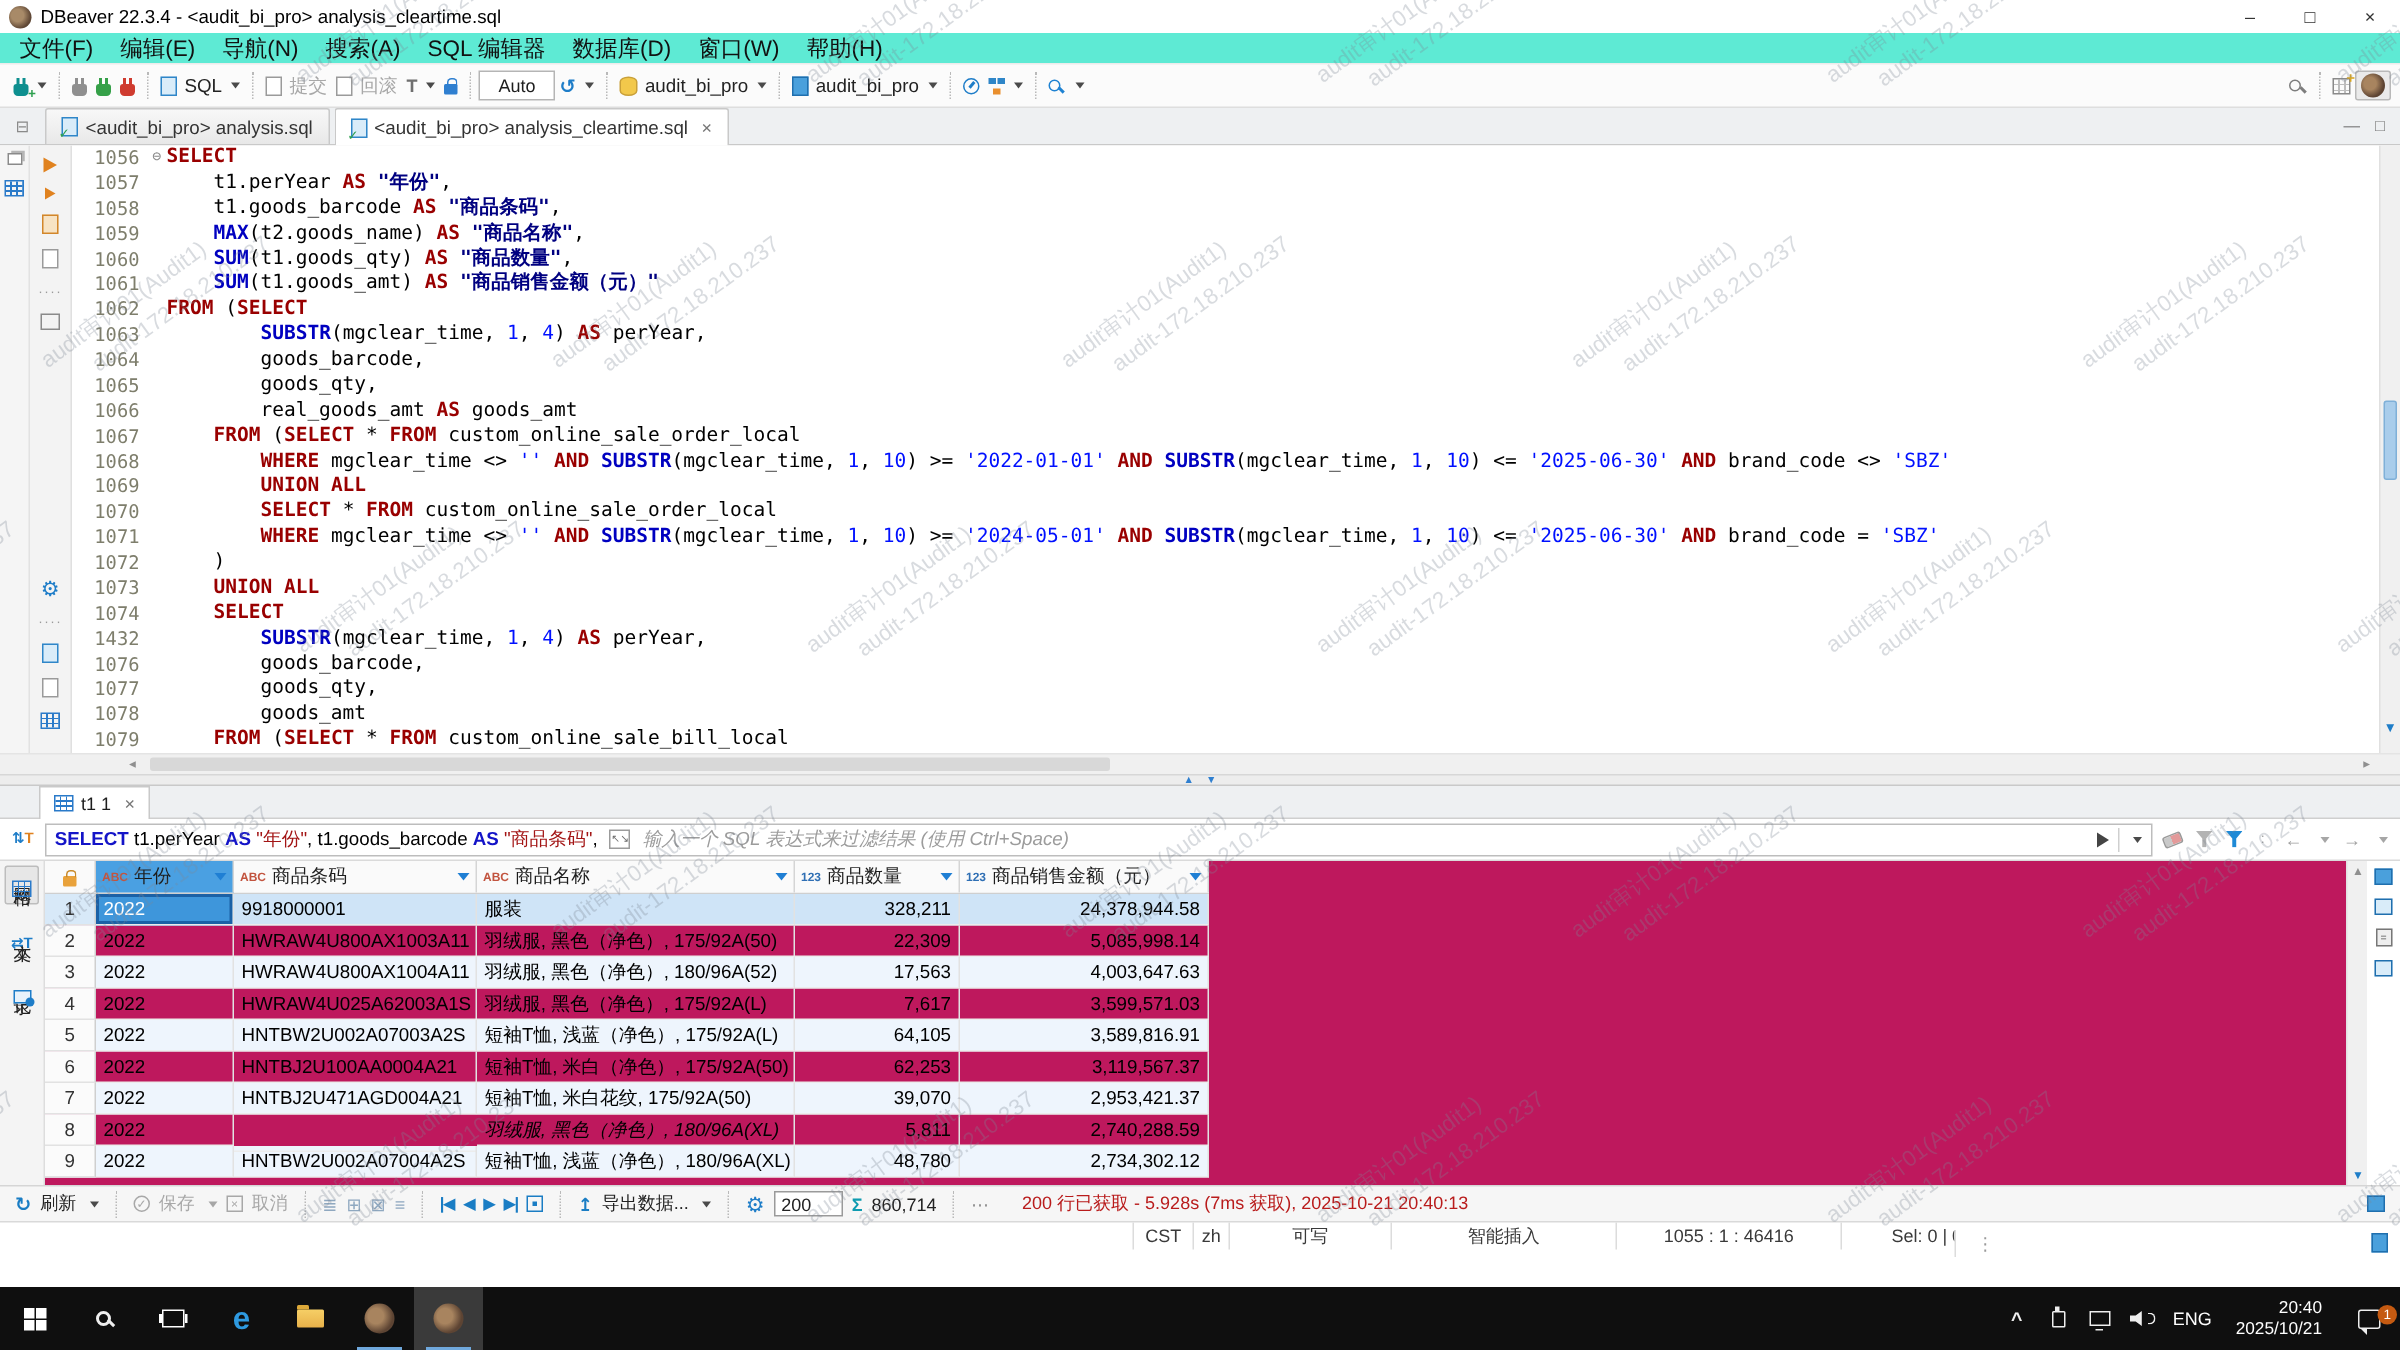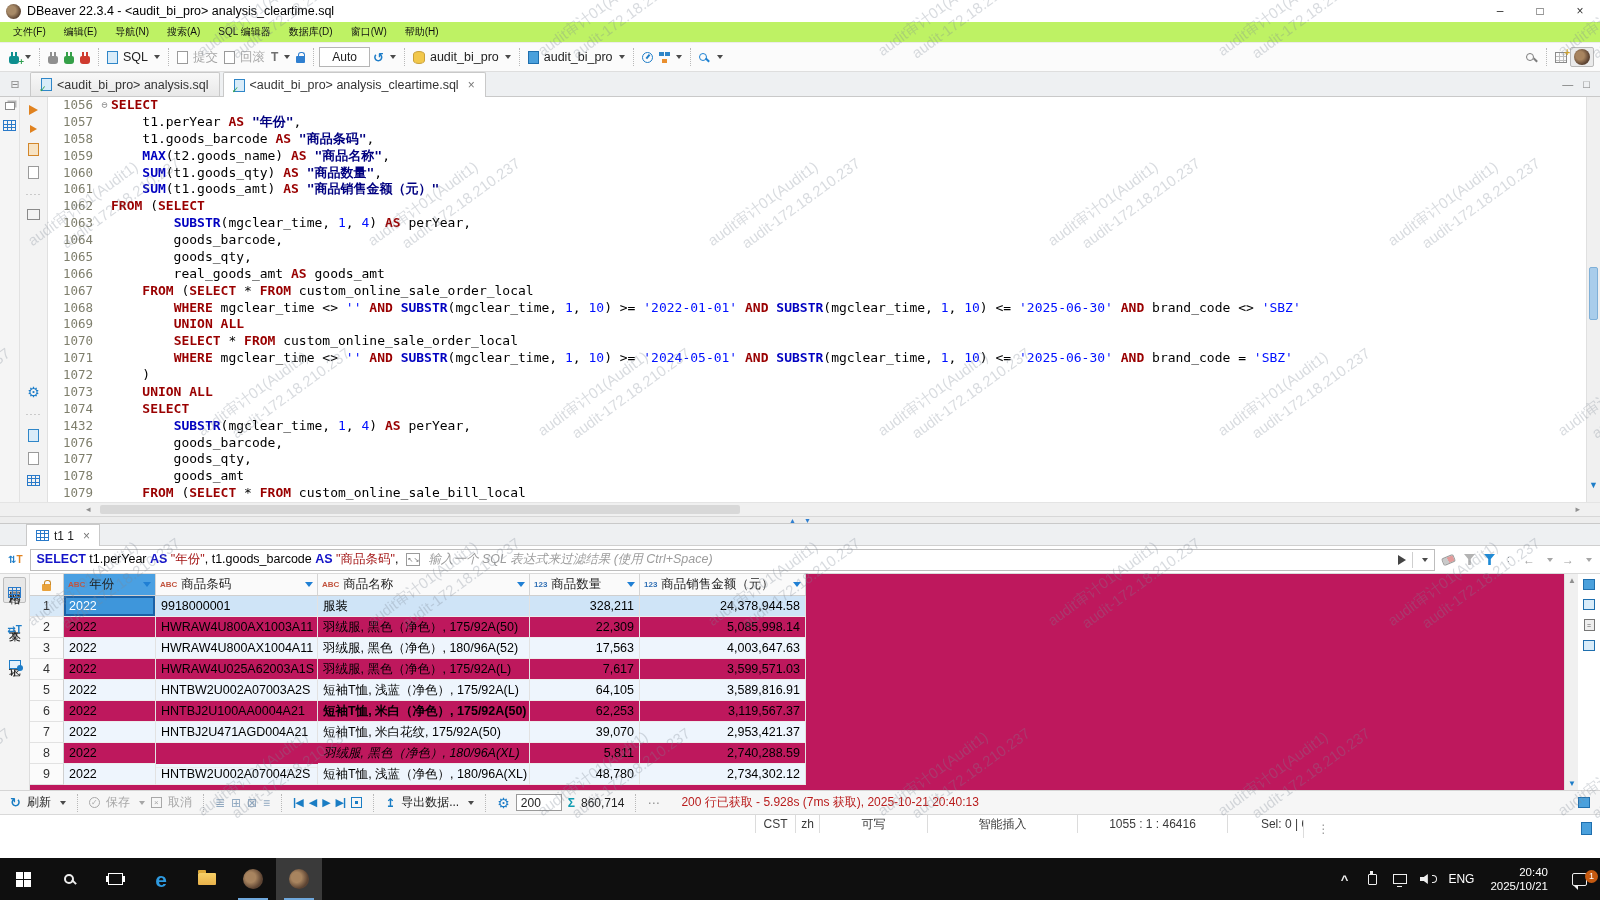--- a/index.html
+++ b/index.html
@@ -13,21 +13,21 @@
 .ic{display:inline-block;position:relative;flex:none}
 
 
 .titlebar{height:22px;display:flex;align-items:center;padding-left:6px;background:#fff}
 .app-logo{width:15px;height:15px;border-radius:50%;background:radial-gradient(circle at 38% 42%,#a88a68 0 32%,#604836 68%);margin-right:6px}
 .title-text{font-size:12.5px;color:#000}
 .win-controls{margin-left:auto;display:flex;height:100%}
 .win-btn{width:40px;display:flex;align-items:center;justify-content:center;font-size:12px;color:#333}
 
 
-.menubar{height:20px;display:flex;align-items:center;padding-left:4px;background:#bef264;font-size:10px;color:#111}
+.menubar{height:20px;display:flex;align-items:center;padding-left:4px;background:#5eead4;font-size:15px;color:#111}
 .menu-item{padding:2px 9px}
 
 
 .toolbar{height:30px;display:flex;align-items:center;background:#fbfbfb;border-top:1px solid #ececec;border-bottom:1px solid #dedede;padding:0 6px}
 .tbtn{display:flex;align-items:center;gap:3px;padding:2px 3px;font-size:12.5px;color:#222}
 .tbtn .lbl{margin-left:2px}
 .disabled{color:#a8a8a8}
 .combo{border:1px solid #b5b5b5;background:#fff;height:20px;display:flex;align-items:center;padding:0 12px;font-size:12px}
 .plug{width:10px;height:8px;border-radius:2px 2px 3px 3px;background:#8f8f8f;color:#8f8f8f;margin-top:5px}
 .plug::before{content:"";position:absolute;top:-4px;left:2px;width:2px;height:4px;background:inherit;box-shadow:4px 0 0 0}
@@ -515,21 +515,21 @@
           <div class="g-c" style="width: 92px;">2022</div>
           <div class="g-c" style="width: 162px;">HNTBW2U002A07003A2S</div>
           <div class="g-c" style="width: 212px;">短袖T恤, 浅蓝（净色）, 175/92A(L)</div>
           <div class="g-c num" style="width: 110px;">64,105</div>
           <div class="g-c num" style="width: 166px;">3,589,816.91</div>
         </div>
         <div class="g-row">
           <div class="rn">6</div>
           <div class="g-c" style="width: 92px;">2022</div>
           <div class="g-c" style="width: 162px;">HNTBJ2U100AA0004A21</div>
-          <div class="g-c" style="width: 212px; font-weight: bold;">短袖T恤, 米白（净色）, 175/92A(50)</div>
+          <div class="g-c" style="width: 212px;">短袖T恤, 米白（净色）, 175/92A(50)</div>
           <div class="g-c num" style="width: 110px;">62,253</div>
           <div class="g-c num" style="width: 166px;">3,119,567.37</div>
         </div>
         <div class="g-row odd">
           <div class="rn">7</div>
           <div class="g-c" style="width: 92px;">2022</div>
           <div class="g-c" style="width: 162px;">HNTBJ2U471AGD004A21</div>
           <div class="g-c" style="width: 212px;">短袖T恤, 米白花纹, 175/92A(50)</div>
           <div class="g-c num" style="width: 110px;">39,070</div>
           <div class="g-c num" style="width: 166px;">2,953,421.37</div>

